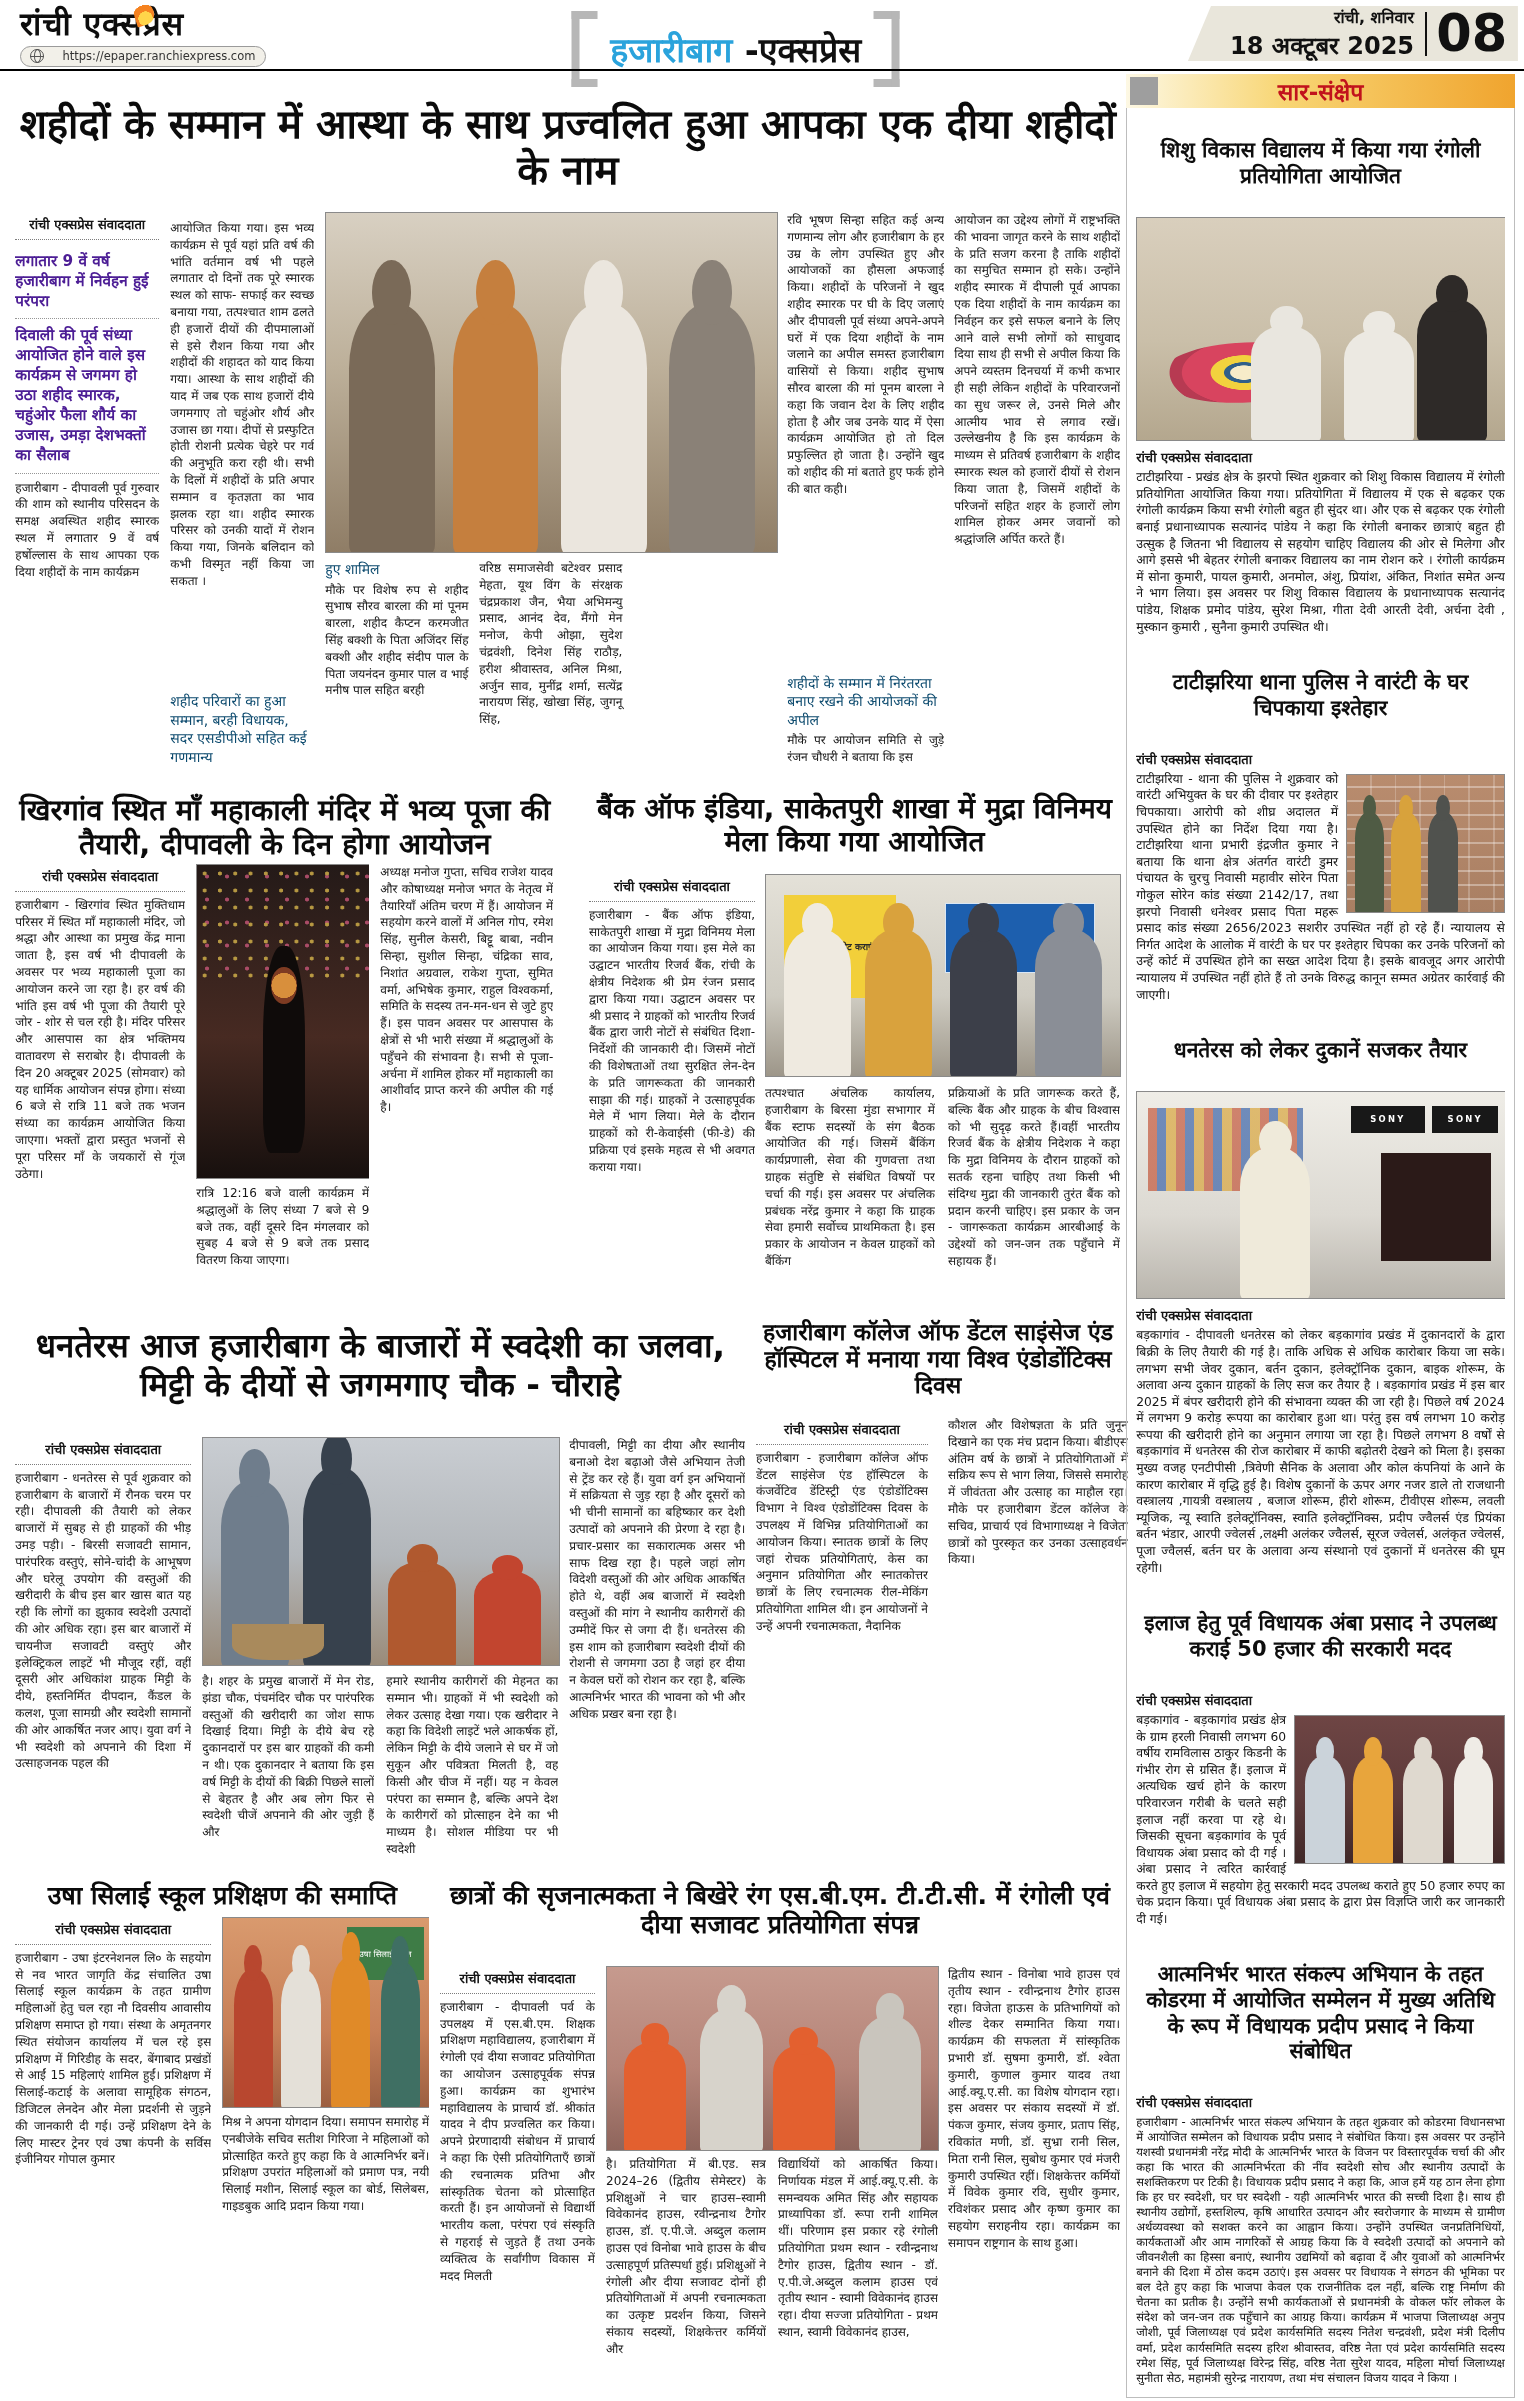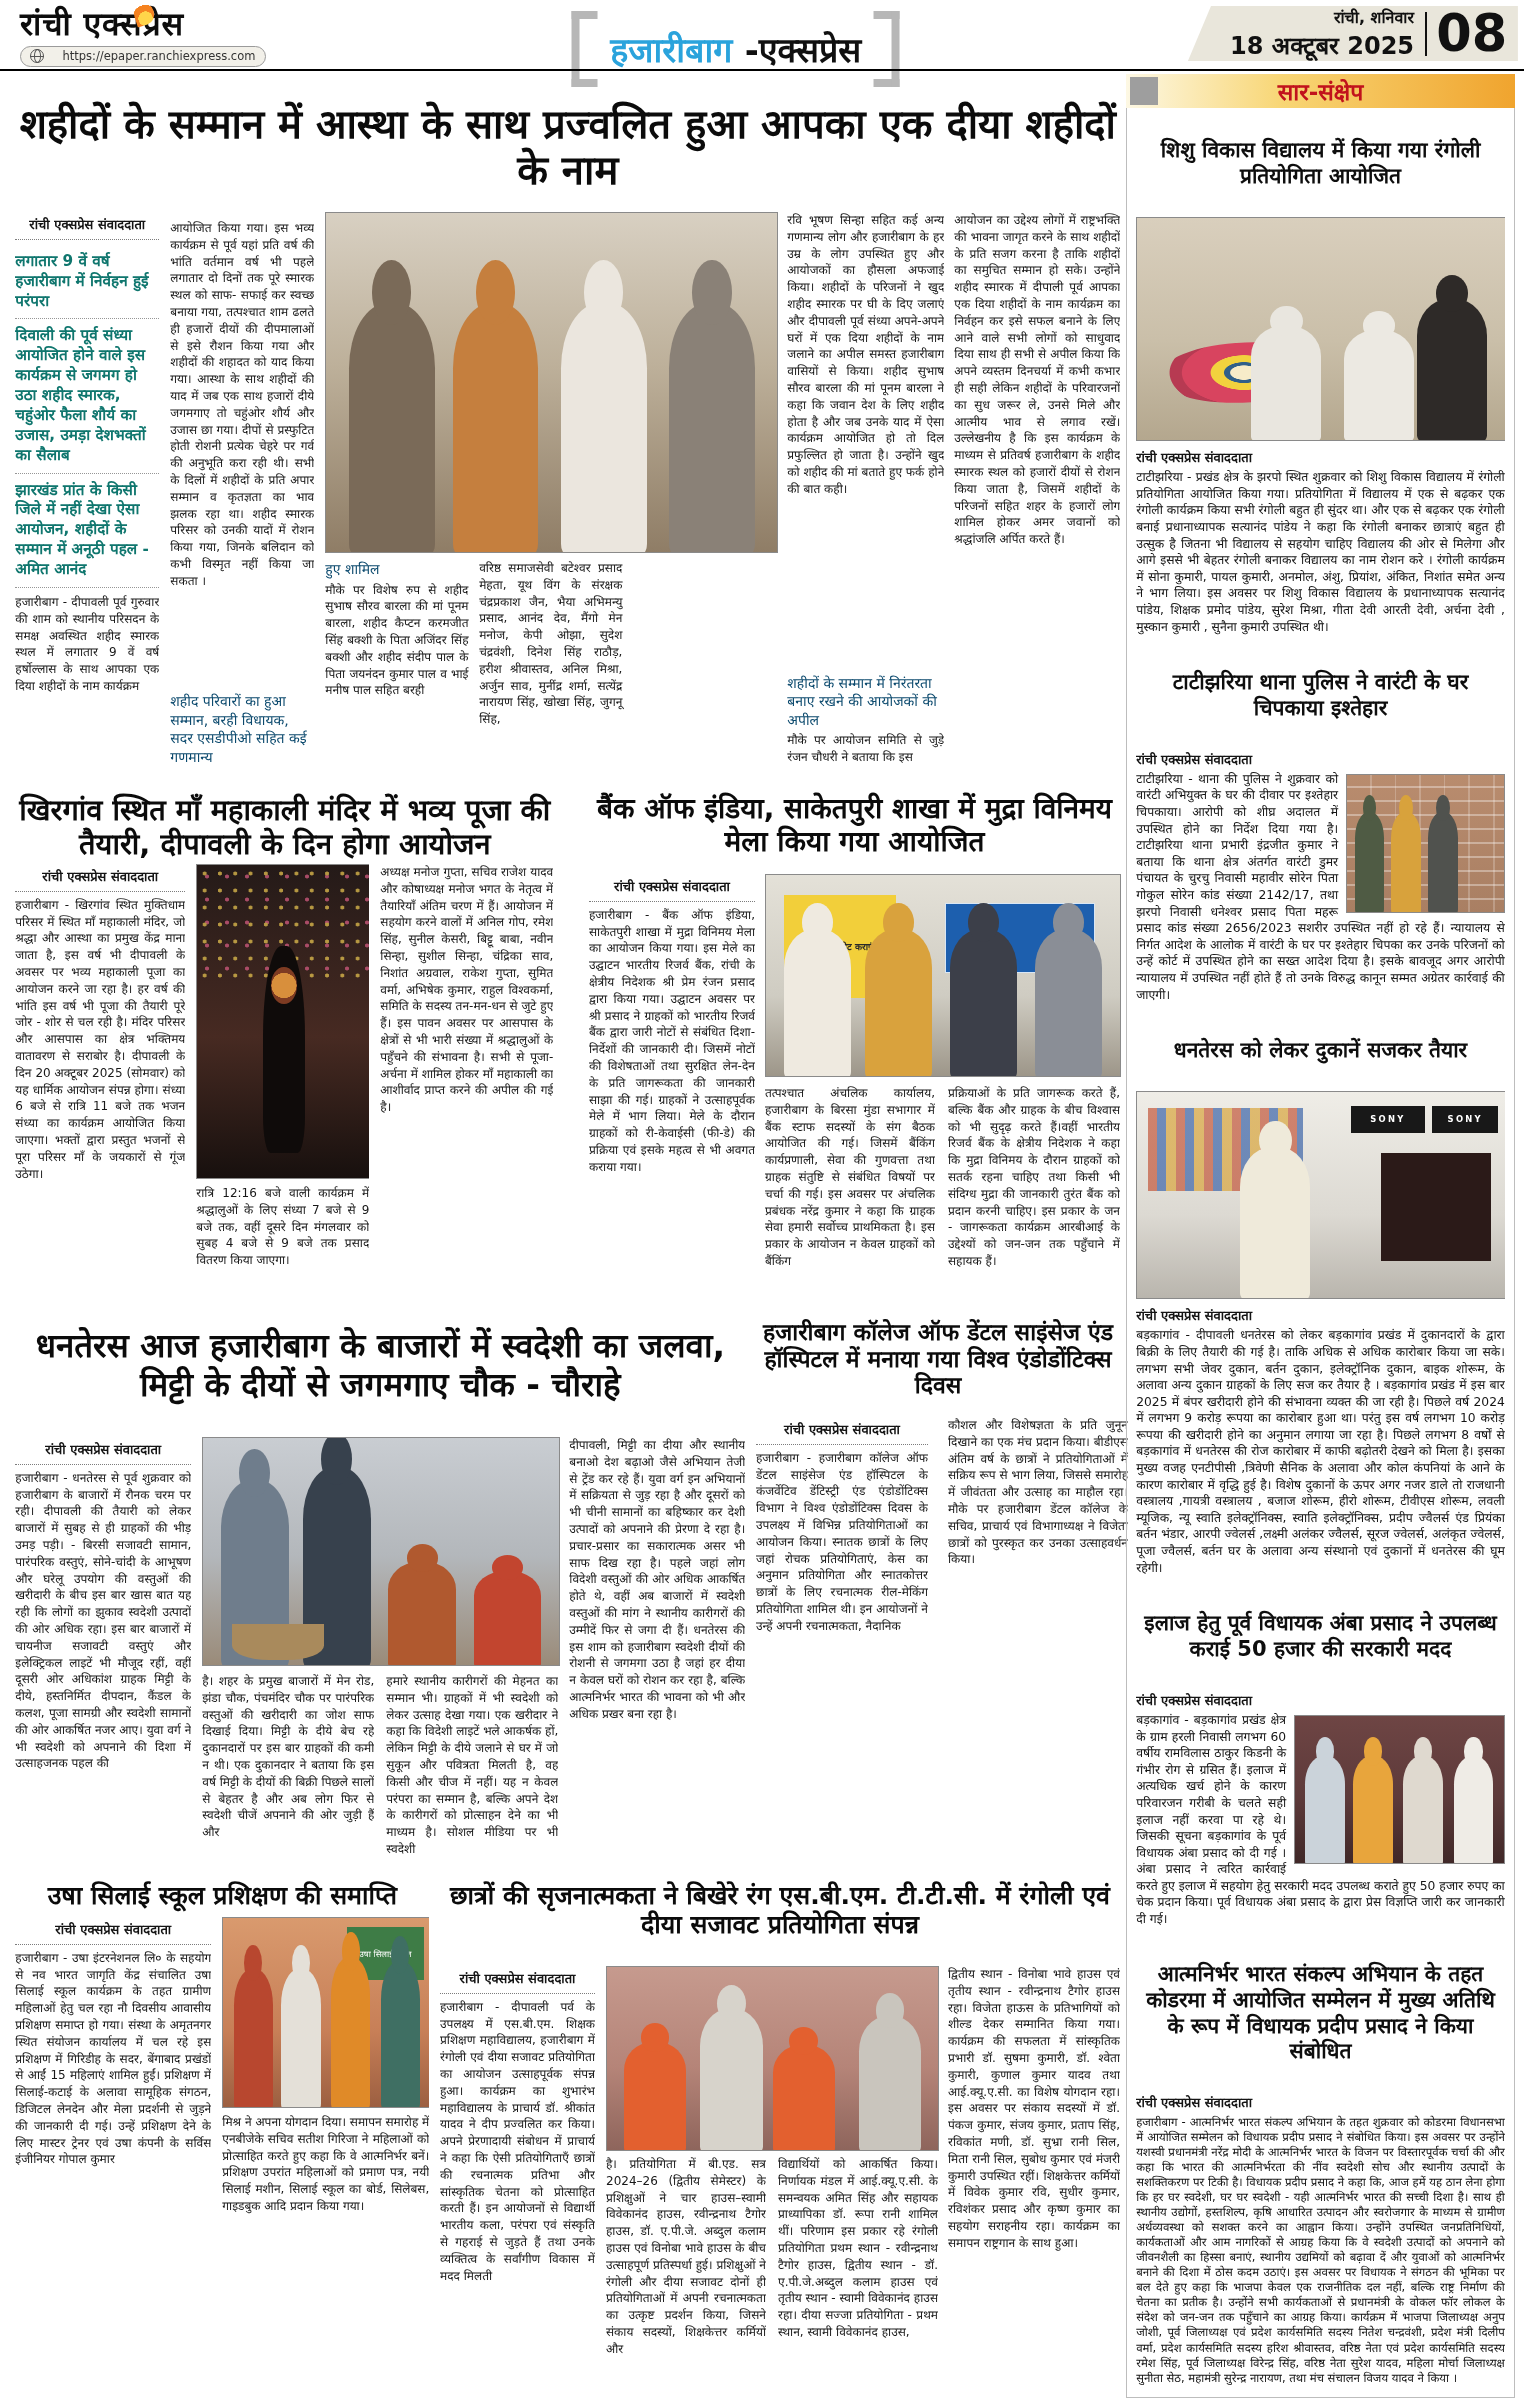--- a/index.html
+++ b/index.html
@@ -32,21 +32,21 @@
   .d2{font-size:24px;font-weight:bold;color:#111;}
   .dsep{width:2.3px;height:44px;background:#111;margin:0 9.2px 0 0;}
   .pno{font-size:51px;font-weight:bold;color:#111;padding-right:10.7px;line-height:1;}
   .hrule{position:absolute;left:0;top:69px;width:100%;height:2.3px;background:#000;}
 
   
   .art{position:absolute;}
   .hl{position:absolute;left:0;right:0;top:0;font-weight:bold;color:#0b0b0b;text-align:center;line-height:1.16;}
   .col{position:absolute;overflow:hidden;}
   .by{font-weight:bold;text-align:center;font-size:13px;padding:3.1px 0 6.1px;border-bottom:1.2px dotted #7c7c7c;margin-bottom:4.6px;}
-  .subB{color:#0f766e;font-weight:bold;font-size:15.3px;line-height:1.3;padding:7px 0;border-bottom:1.2px dotted #969696;}
+  .subB{color:#4c1d95;font-weight:bold;font-size:15.3px;line-height:1.3;padding:7px 0;border-bottom:1.2px dotted #969696;}
   .bd{font-size:12px;line-height:1.4;text-align:justify;color:#181818;}
   .redH{color:#0c4a6e;font-weight:normal;font-size:14px;line-height:1.32;padding-top:4.6px;}
   .grow{flex:1;overflow:hidden;}
   .flexcol{display:flex;flex-direction:column;}
 
   
   .photo{position:absolute;border:0.8px solid #8a8a8a;overflow:hidden;background:#cfc8bc;}
   .photo.inline{position:relative;}
   .fig{position:absolute;bottom:-1.5px;height:74%;width:19%;background:#6b5b4e;
        border-radius:45% 45% 6% 6% / 26% 26% 4% 4%;}
@@ -204,21 +204,20 @@
     </div>
   </header>
   <div class="hrule"></div>
 
   <section class="art a1">
     <h1 class="hl">शहीदों के सम्मान में आस्था के साथ प्रज्वलित हुआ आपका एक दीया शहीदों के नाम</h1>
     <div class="col a1c1">
       <div class="by">रांची एक्सप्रेस संवाददाता</div>
       <div class="subB">लगातार 9 वें वर्ष हजारीबाग में निर्वहन हुई परंपरा</div>
       <div class="subB">दिवाली की पूर्व संध्या आयोजित होने वाले इस कार्यक्रम से जगमग हो उठा शहीद स्मारक, चहुंओर फैला शौर्य का उजास, उमड़ा देशभक्तों का सैलाब</div>
-      <div class="subB">झारखंड प्रांत के किसी जिले में नहीं देखा ऐसा आयोजन, शहीदों के सम्मान में अनूठी पहल - अमित आनंद</div>
       <p class="bd" style="margin:6.1px 0 0;">हजारीबाग - दीपावली पूर्व गुरुवार की शाम को स्थानीय परिसदन के समक्ष अवस्थित शहीद स्मारक स्थल में लगातार 9 वें वर्ष हर्षोल्लास के साथ आपका एक दिया शहीदों के नाम कार्यक्रम</p>
     </div>
     <div class="col a1c2 flexcol">
       <p class="bd grow" style="margin:0;">आयोजित किया गया। इस भव्य कार्यक्रम से पूर्व यहां प्रति वर्ष की भांति वर्तमान वर्ष भी पहले लगातार दो दिनों तक पूरे स्मारक स्थल को साफ- सफाई कर स्वच्छ बनाया गया, तत्पश्चात शाम ढलते ही हजारों दीयों की दीपमालाओं से इसे रौशन किया गया और शहीदों की शहादत को याद किया गया। आस्था के साथ शहीदों की याद में जब एक साथ हजारों दीये जगमगाए तो चहुंओर शौर्य और उजास छा गया। दीपों से प्रस्फुटित होती रोशनी प्रत्येक चेहरे पर गर्व की अनुभूति करा रही थी। सभी के दिलों में शहीदों के प्रति अपार सम्मान व कृतज्ञता का भाव झलक रहा था। शहीद स्मारक परिसर को उनकी यादों में रोशन किया गया, जिनके बलिदान को कभी विस्मृत नहीं किया जा सकता ।</p>
       <div class="redH">शहीद परिवारों का हुआ सम्मान, बरही विधायक, सदर एसडीपीओ सहित कई गणमान्य</div>
     </div>
     <div class="photo ph-crowd a1ph">
       <span class="fig p1"></span>
       <span class="fig p2"></span>
       <span class="fig p3"></span>

